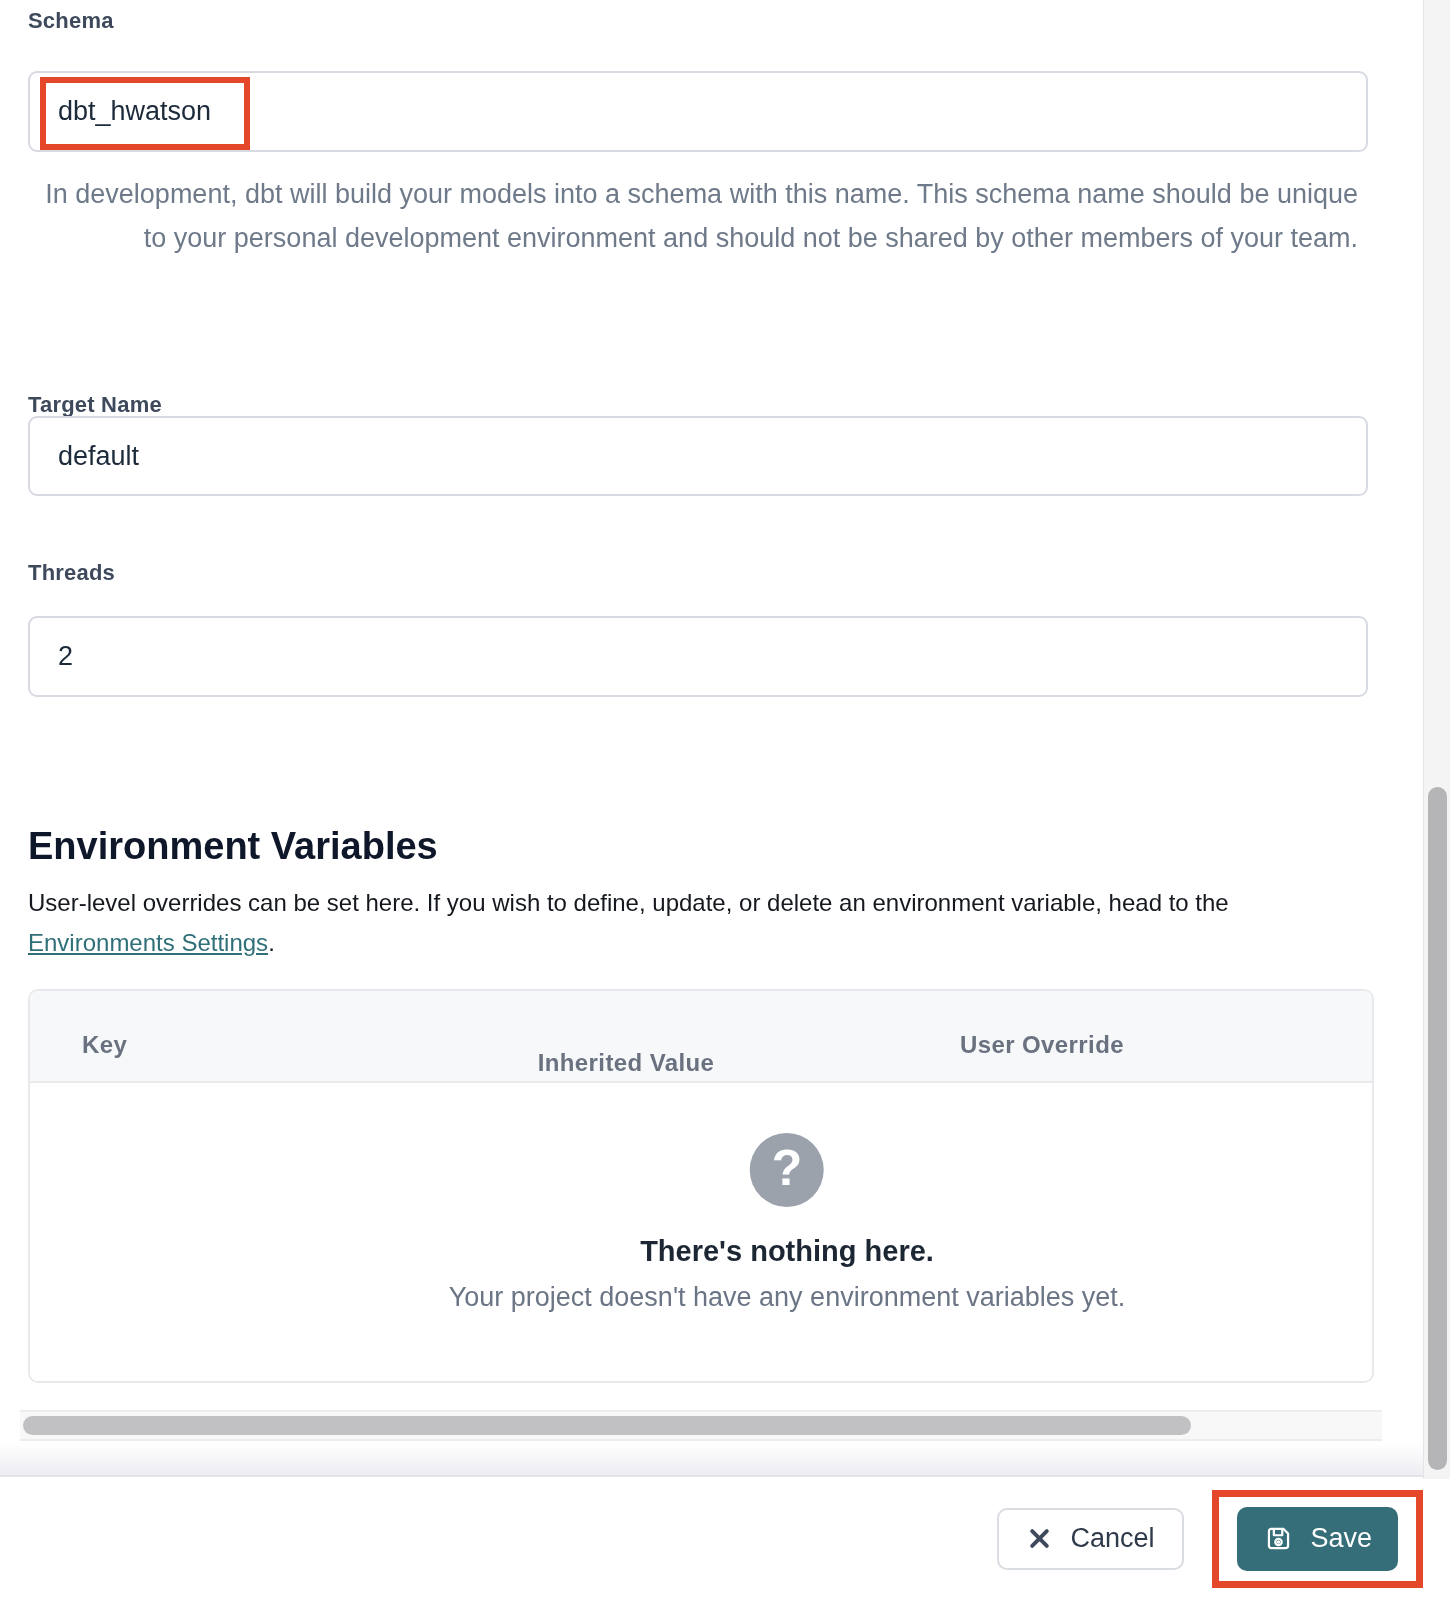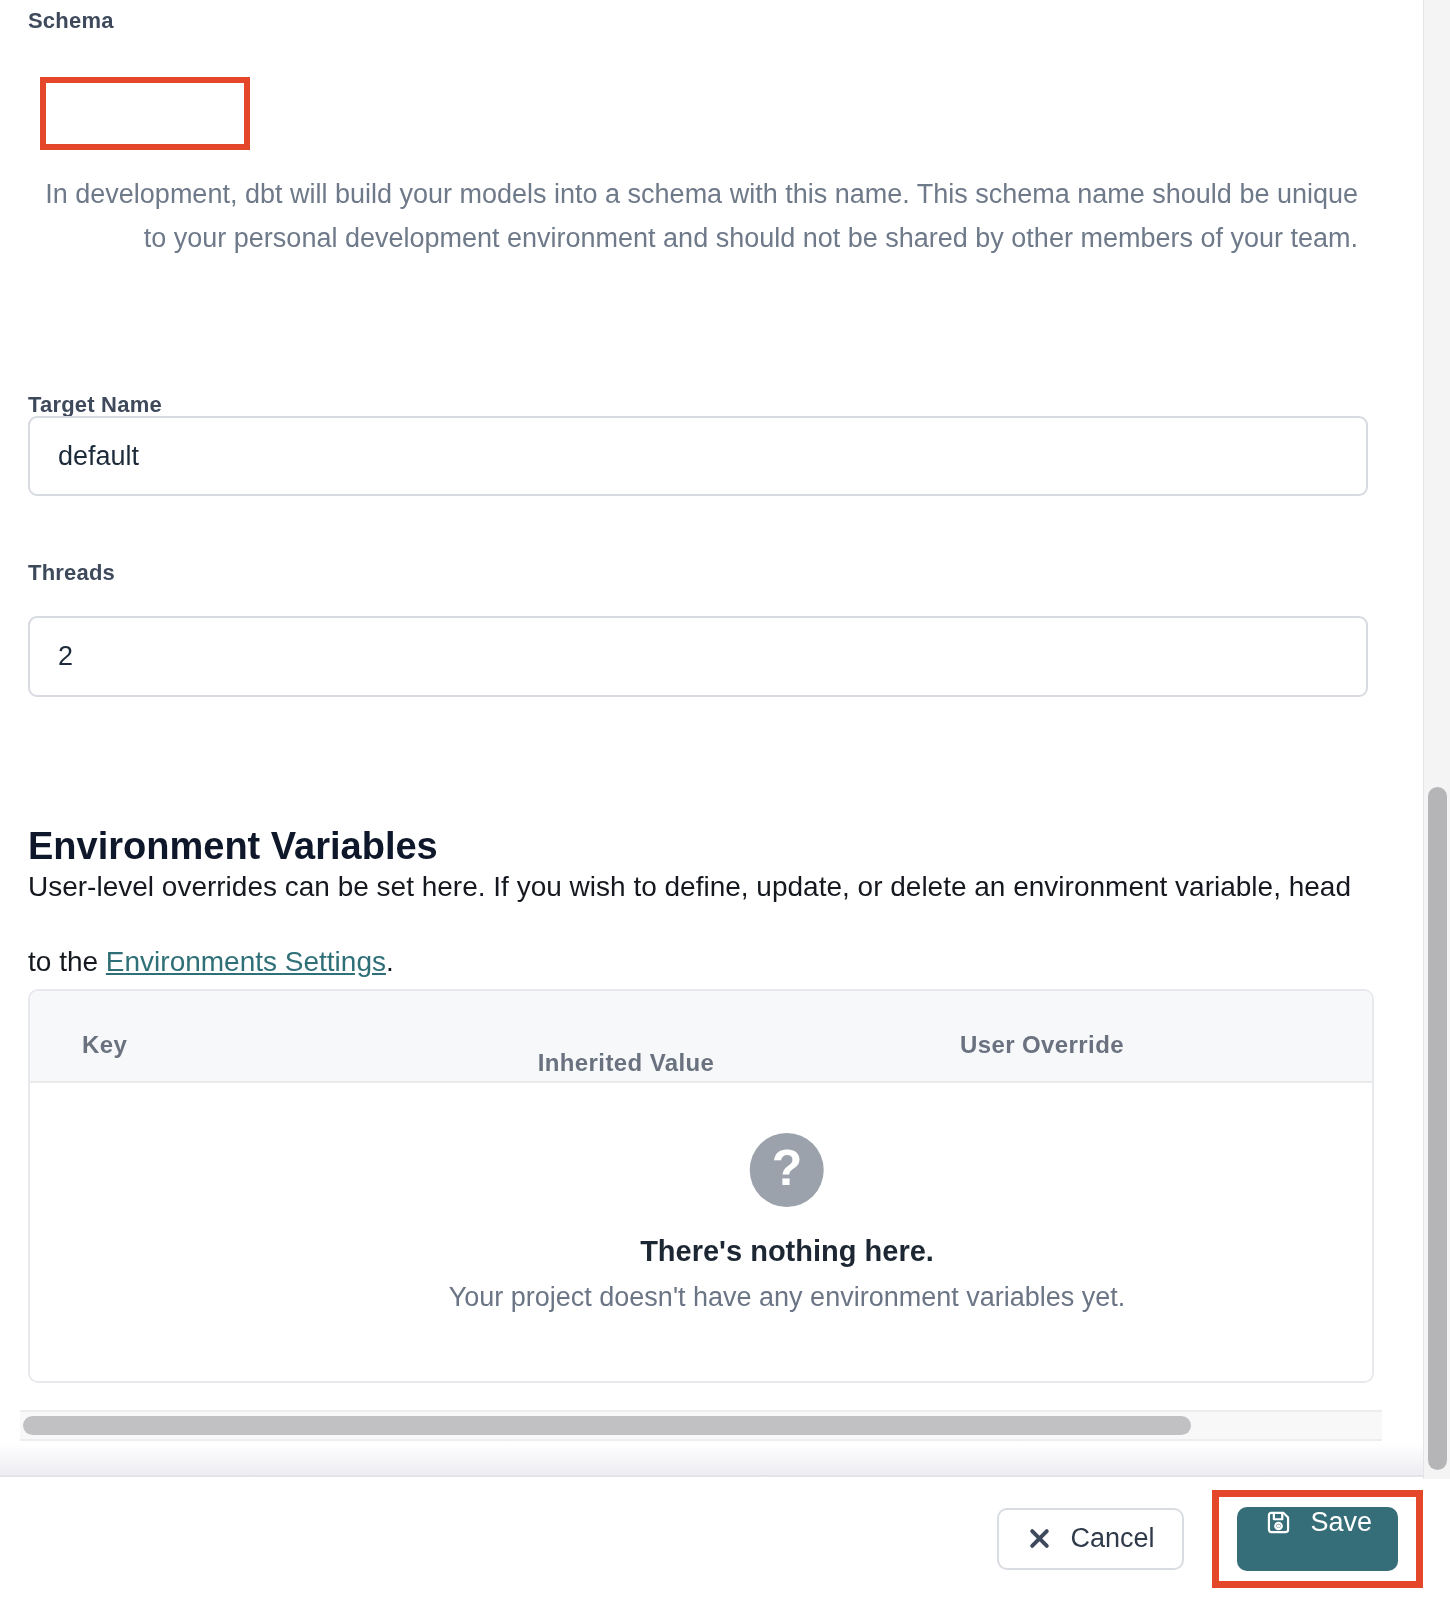--- a/index.html
+++ b/index.html
@@ -16,21 +16,21 @@
   .annotation-box{position:absolute;border:6px solid #E5472B;background:transparent;pointer-events:none;}
   .schema-annotation{left:40px;top:77px;width:210px;height:73px;}
   .schema-help{top:172px;}
 
   .target-label{top:364px;margin-top:28px;}
   .target-input{top:416px;height:80px;}
   .threads-label{top:560px;}
   .threads-input{top:616px;}
 
   .env-title{position:absolute;left:28px;top:793px;font-size:38px;font-weight:700;color:#0f172a;}
-  .env-desc{position:absolute;left:28px;top:849px;width:1330px;font-size:28px;line-height:75px;color:#15191F;}
+  .env-desc{position:absolute;left:28px;top:883px;width:1330px;font-size:24px;line-height:40px;color:#15191F;}
   .env-link{color:#2F7078;text-decoration:underline;cursor:pointer;}
 
   .table-card{position:absolute;left:28px;top:989px;width:1346px;height:394px;border:2px solid #E7E9EC;border-radius:10px;background:#fff;overflow:hidden;}
   .table-header{position:relative;height:92px;background:#F7F8FA;border-bottom:2px solid #E8EAEC;}
   .th{position:absolute;top:8px;height:92px;line-height:92px;font-size:24px;font-weight:700;color:#6A7280;letter-spacing:.4px;}
   .th-key{left:52px;}
   .th-inherited{left:596px;transform:translateX(-50%);margin-top:18px;}
   .th-override{left:1012px;transform:translateX(-50%);}
   .table-body{position:relative;height:298px;background:#fff;}
 
@@ -46,34 +46,35 @@
   .h-thumb{position:absolute;left:3px;top:4px;width:1168px;height:19px;border-radius:10px;background:#C1C1C3;}
 
   .footer-fade{position:absolute;left:0;top:1443px;width:1424px;height:34px;
                background:linear-gradient(to bottom,#ffffff, #EDEDF2);border-bottom:2px solid #E3E3EA;}
 
   .footer{position:absolute;left:0;top:1479px;width:1450px;height:119px;background:#fff;
           display:flex;align-items:center;justify-content:flex-end;gap:28px;padding-right:27px;}
   .cancel-btn{display:flex;align-items:center;gap:18px;height:62px;padding:0 28px;background:#fff;
               border:2px solid #D9DCE1;border-radius:10px;font-size:27px;color:#2F3A4A;cursor:pointer;}
   .save-annotation{border:7px solid #E5472B;padding:10px 18px;background:transparent;}
-  .save-btn{display:flex;align-items:flex-start;gap:16px;height:64px;padding:0 26px;background:#356E78;
+  .save-btn{display:flex;align-items:center;gap:16px;height:64px;padding:0 26px;background:#356E78;
             border:none;border-radius:10px;font-size:27px;color:#ffffff;cursor:pointer;}
 
   .v-scrollbar{position:absolute;right:0;top:0;width:27px;height:1479px;background:#F4F4F5;border-left:1px solid #E5E5E7;}
   .v-thumb{position:absolute;left:4px;top:787px;width:19px;height:683px;border-radius:10px;background:#B5B5B7;}
 
   .icon{display:inline-flex;align-items:center;justify-content:center;}
 </style>
 </head>
 <body>
 
 <div id="app">
 
   <div class="field-label schema-label">Schema</div>
+  <input class="text-input schema-input" type="text" readonly="" value="dbt_hwatson" style="">
   <div class="annotation-box schema-annotation"></div>
   <div class="help-text schema-help">In development, dbt will build your models into a schema with this name. This schema name should be unique to your personal development environment and should not be shared by other members of your team.</div>
 
   <div class="field-label target-label">Target Name</div>
   <input class="text-input target-input" type="text" readonly="" value="default" style="">
 
   <div class="field-label threads-label">Threads</div>
   <input class="text-input threads-input" type="text" readonly="" value="2" style="">
 
   <h2 class="env-title">Environment Variables</h2>

